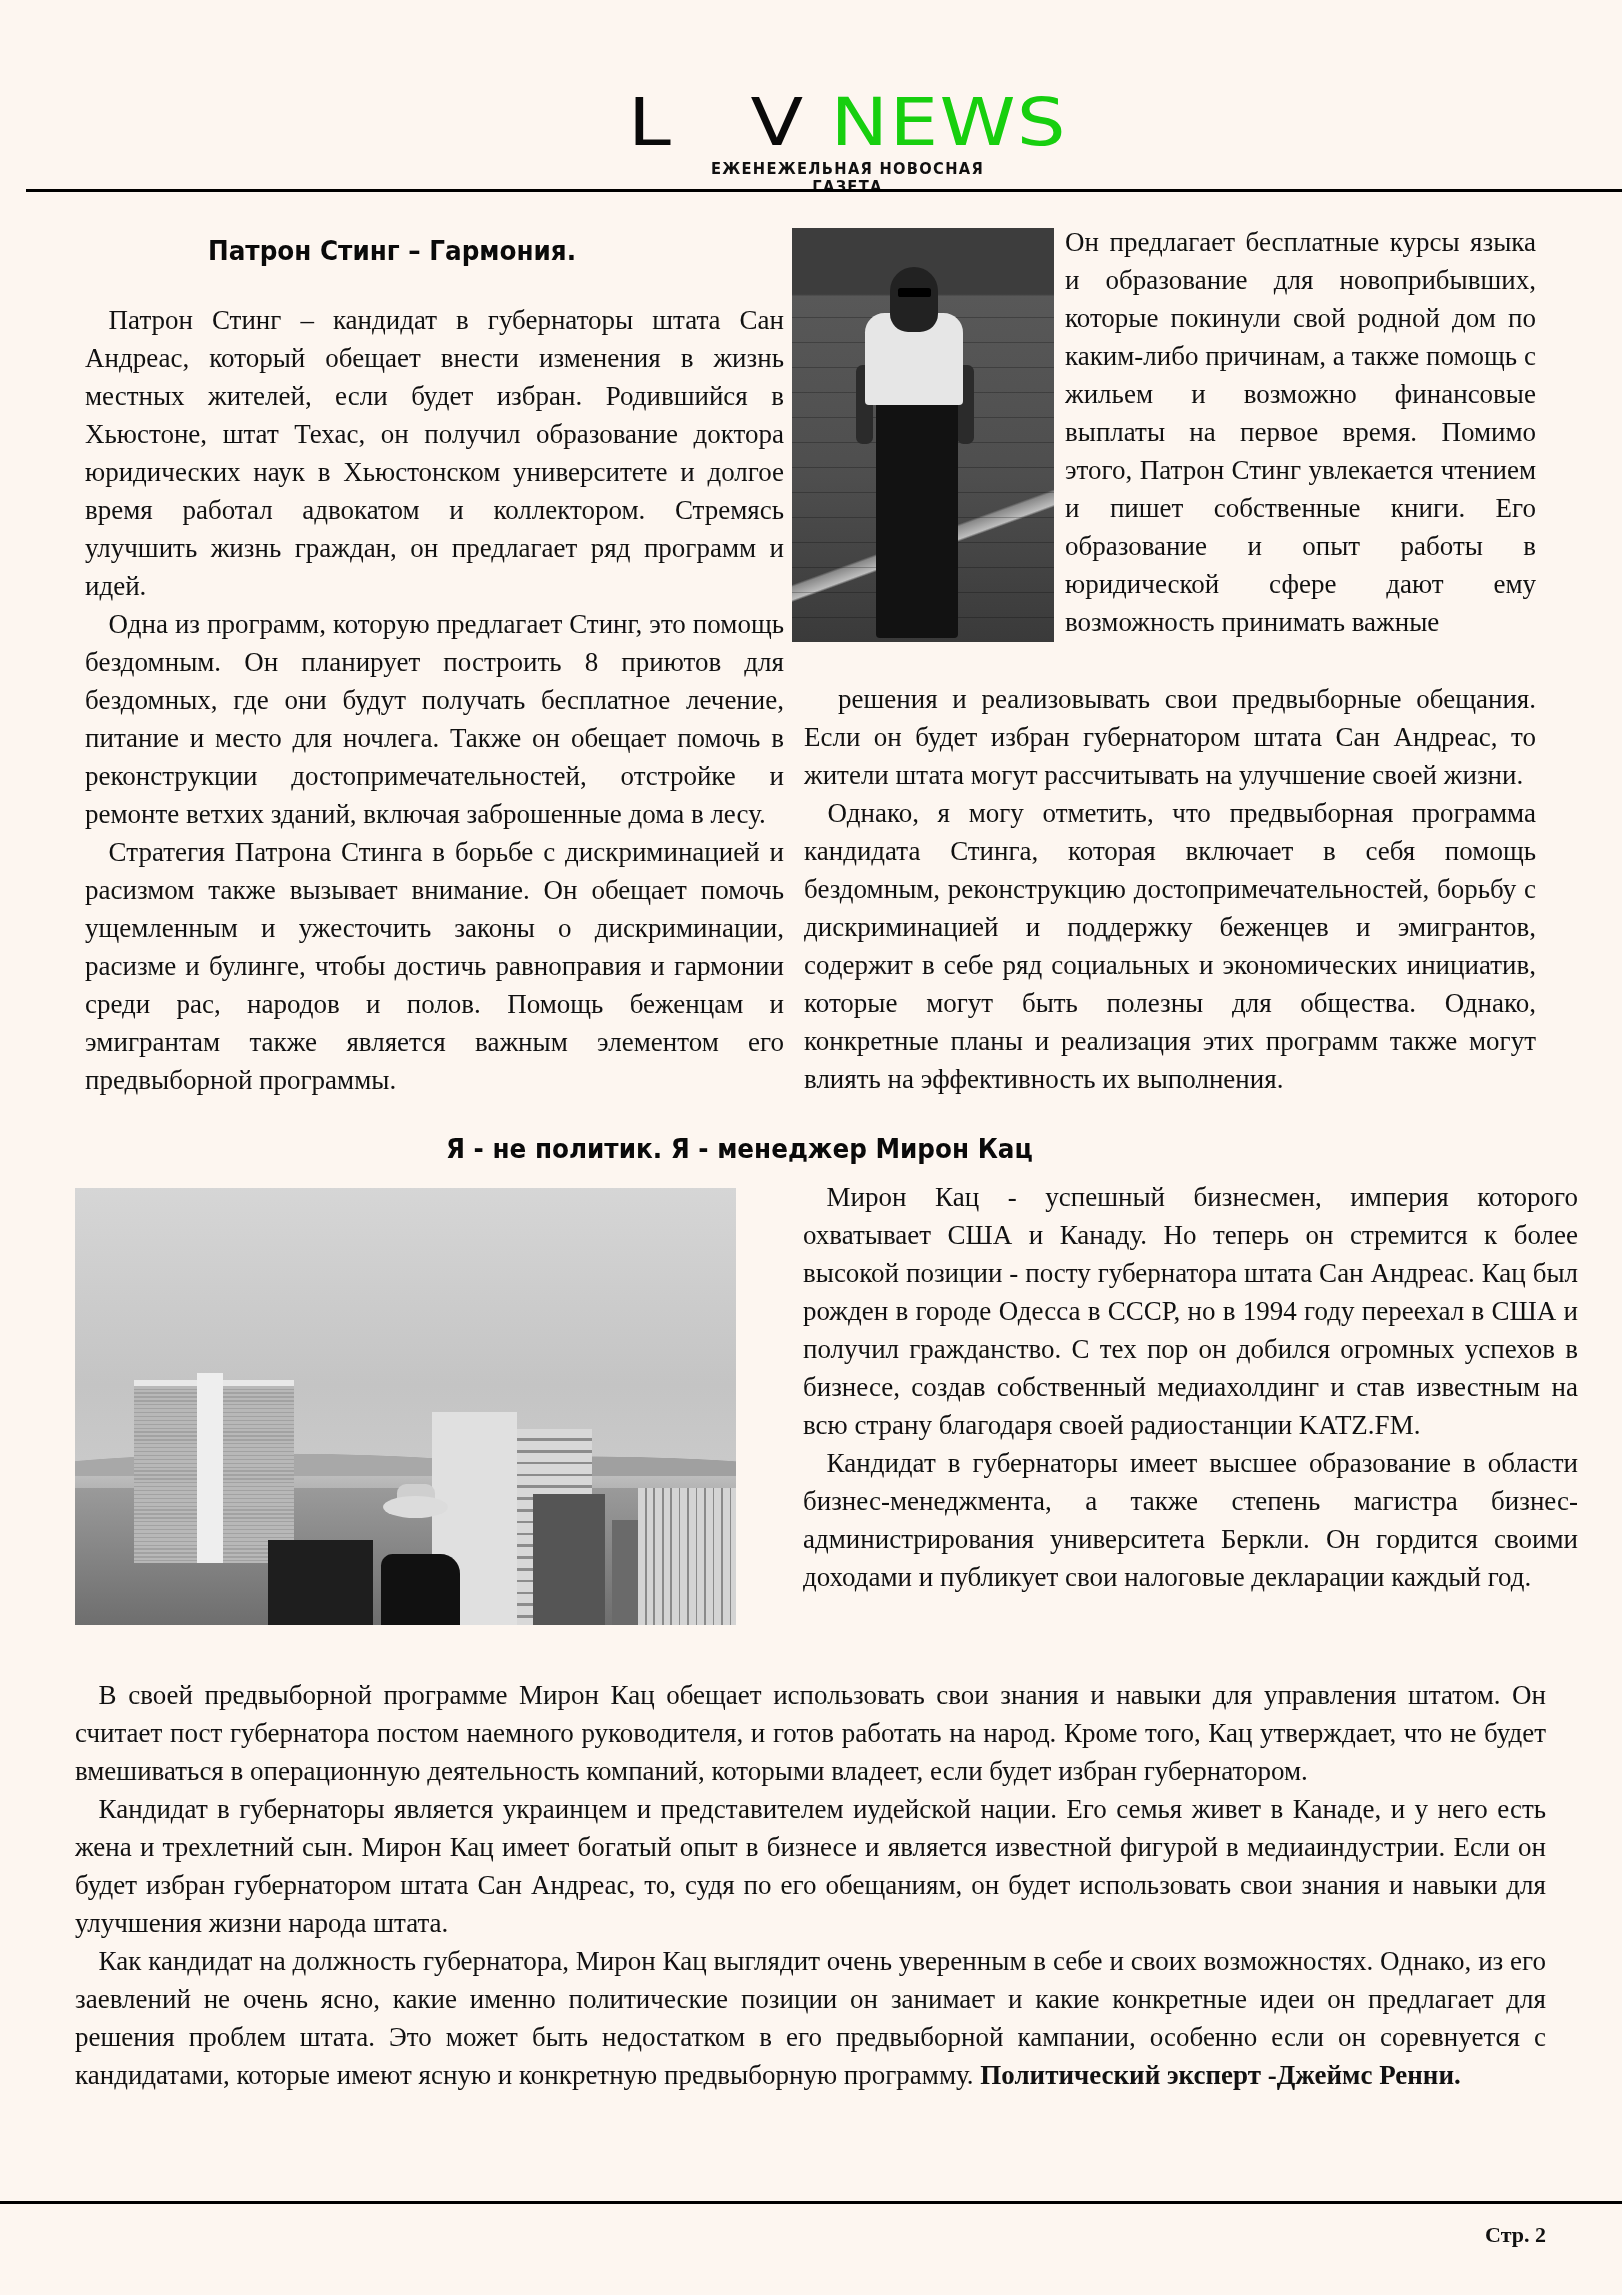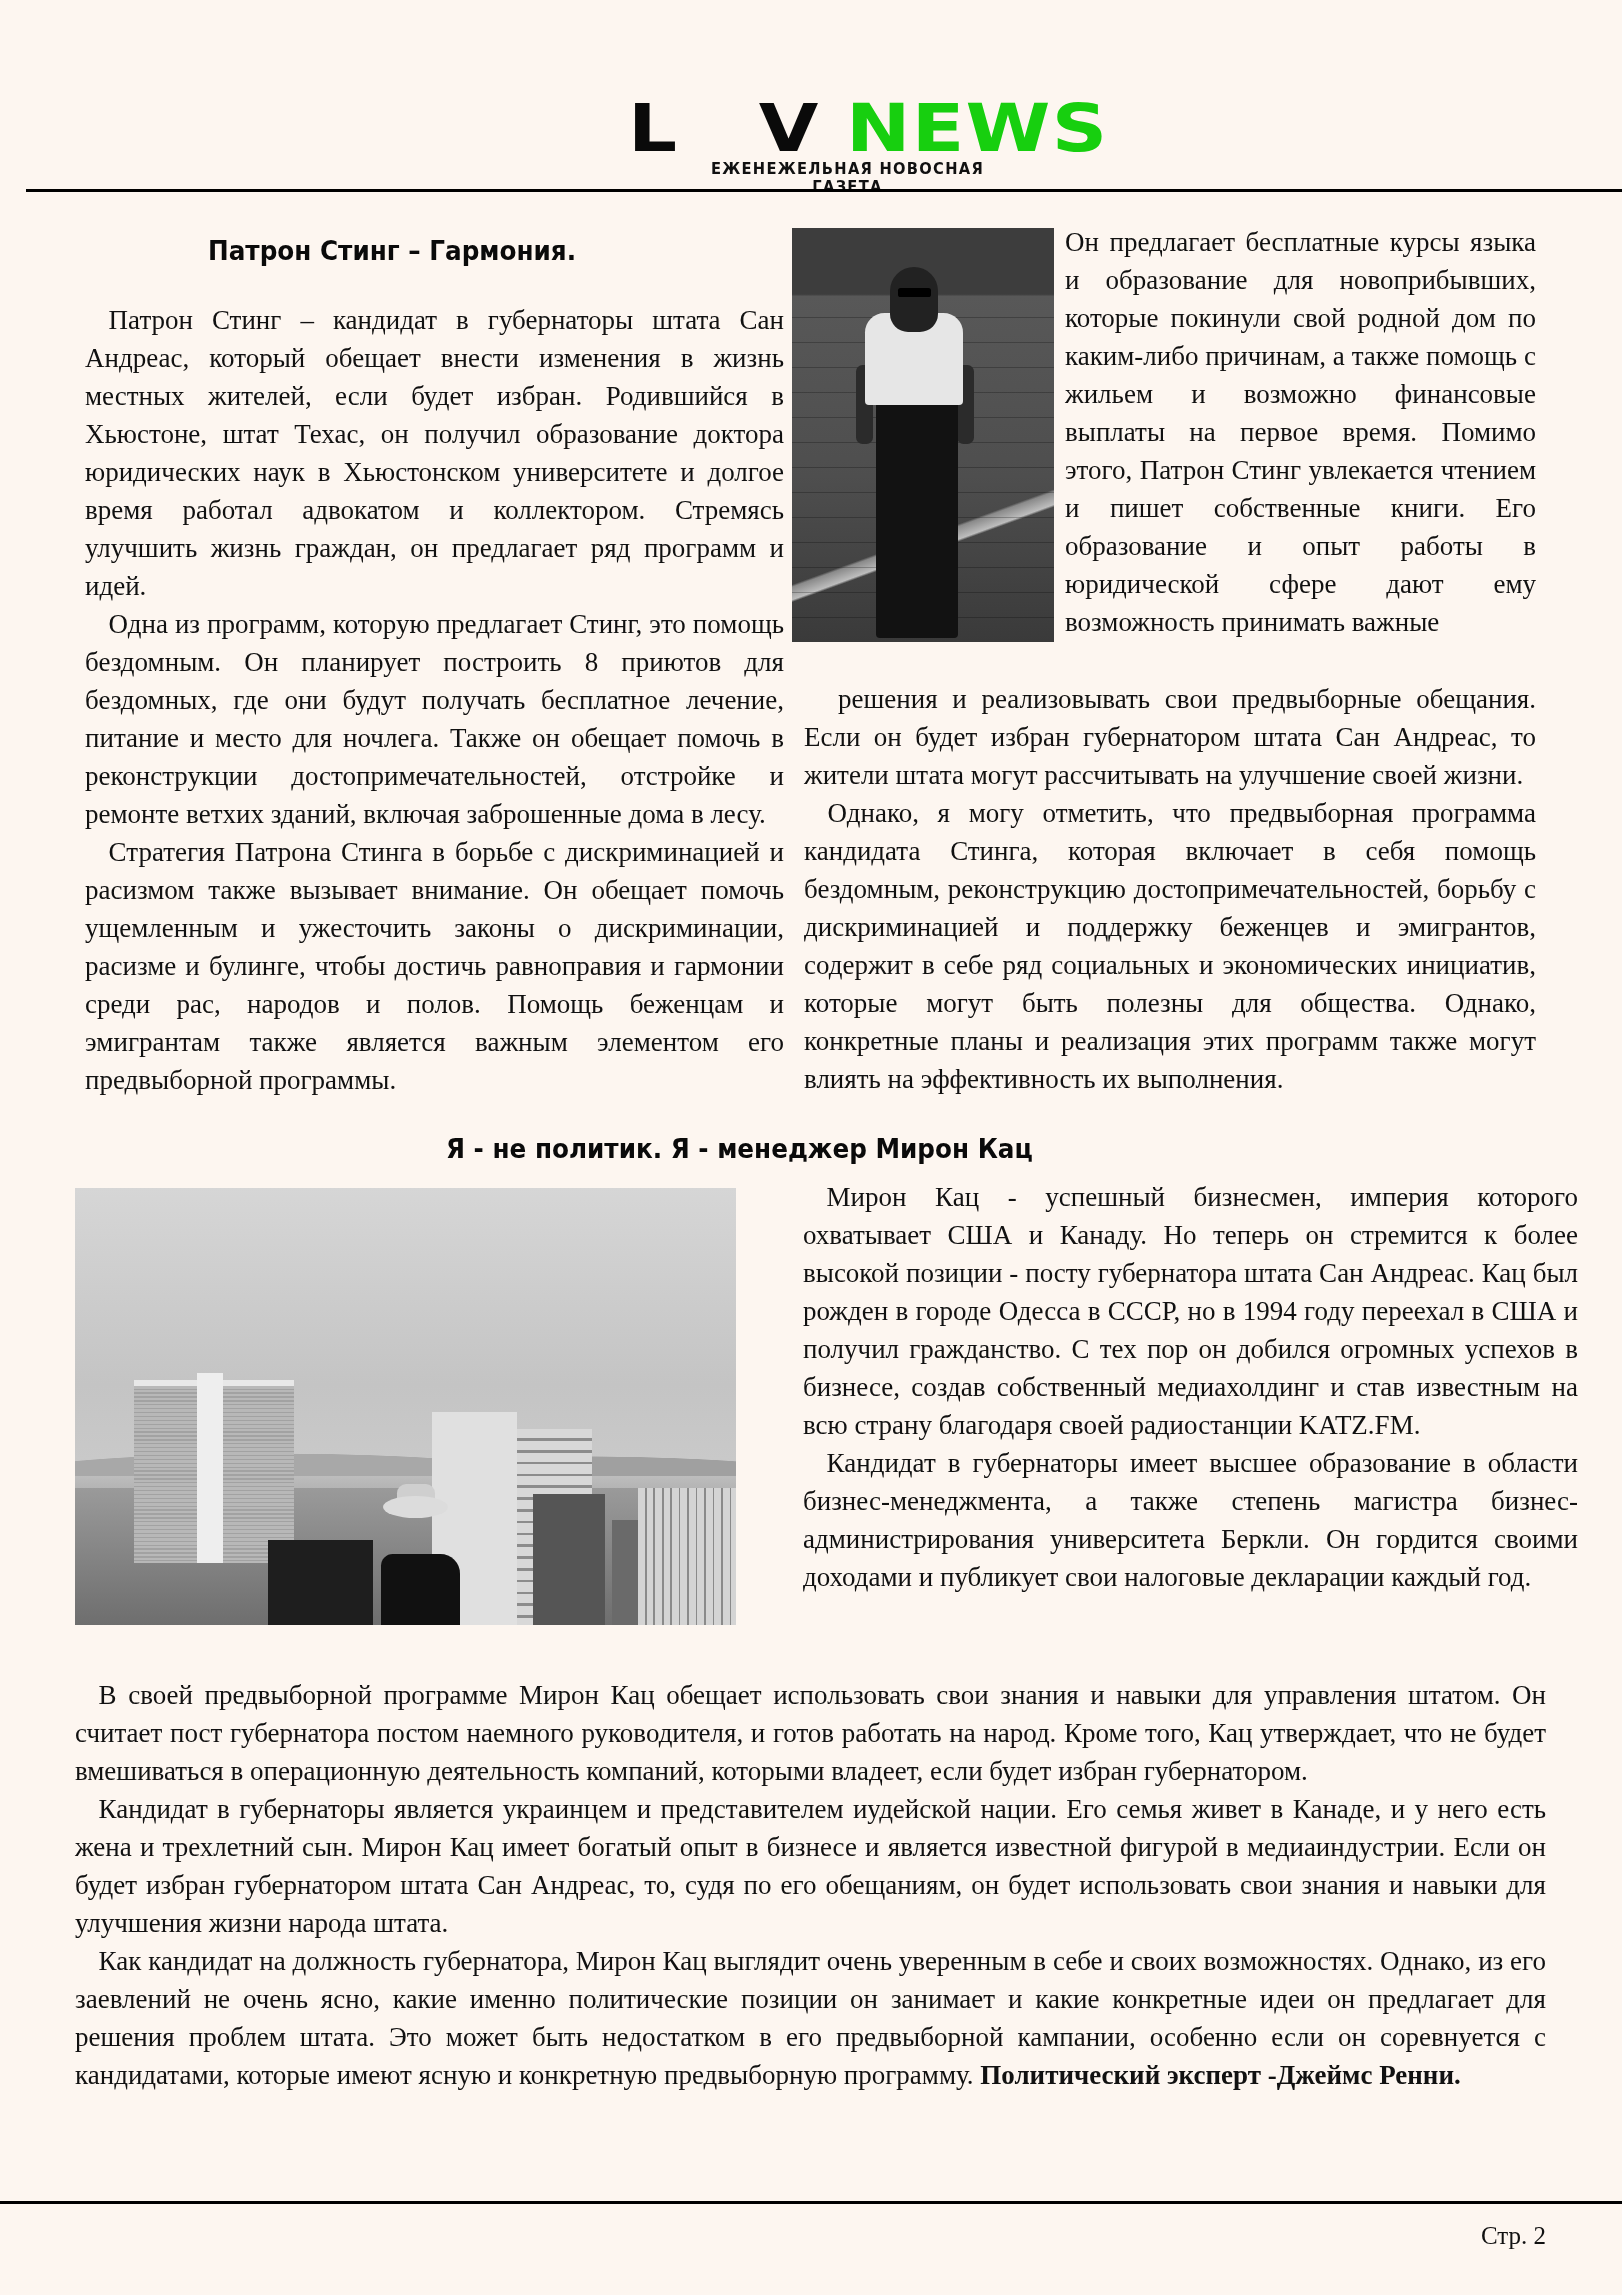--- a/index.html
+++ b/index.html
@@ -8,23 +8,23 @@
     background: #fdf6f0;
     position: relative;
     overflow: hidden;
     font-family: "Liberation Serif", "DejaVu Serif", serif;
     color: #111;
   }
 
   
   .logo {
     position: absolute; left: 628px; top: 84px; height: 65px;
-    display: flex; align-items: flex-start;
+    display: flex; align-items: center;
     font-family: "DejaVu Sans", sans-serif;
-    font-weight: bold;
+    font-weight: normal;
     line-height: 1;
   }
   .logo-lv {
     font-size: 77px; letter-spacing: 27.5px; color: #0a0a0a;
     transform: scaleY(0.86); transform-origin: bottom left;
     margin-right: 0px;
   }
   .logo-news {
     font-size: 77px; letter-spacing: 1.3px; color: #17cf0f;
     transform: scaleY(0.86); transform-origin: bottom left;
@@ -97,21 +97,22 @@
   .tower-d { left: 458px; bottom: 0; width: 72px; height: 131px; background: #555; }
   .tower-r { left: 563px; bottom: 0; width: 98px; height: 137px; background: repeating-linear-gradient(to right, #d4d4d4 0 6.5px, #8a8a8a 6.5px 8.5px); }
   .tower-r2 { left: 537px; bottom: 0; width: 39px; height: 105px; background: #6a6a6a; }
   .man-hat { position: absolute; left: 308px; top: 308px; width: 65px; height: 22px; background: #dcdcdc; border-radius: 50%; }
   .man-hat-top { position: absolute; left: 322px; top: 296px; width: 38px; height: 26px; background: #cfcfcf; border-radius: 9.2px 9.2px 2.6px 2.6px; }
   .man-body { position: absolute; left: 306px; top: 366px; width: 79px; height: 131px; background: #111; border-radius: 11.8px 19.6px 3.9px 3.9px; }
 
   
   .page-num {
     position: absolute; right: 77px; top: 2222px;
-    font-size: 25px;
+    font-size: 22px;
+    font-weight: bold;
   }
 </style>
 </head>
 <body>
 
 <header>
   <div class="logo">
     <span class="logo-lv">L V</span>
     <span class="logo-news">NEWS</span>
   </div>

